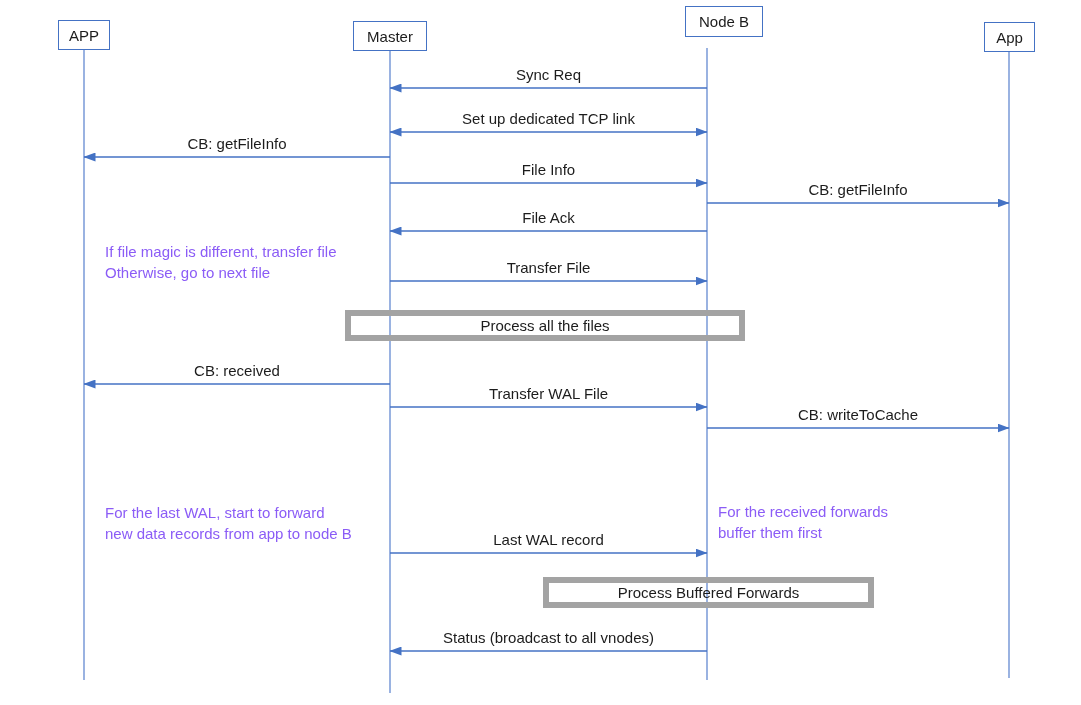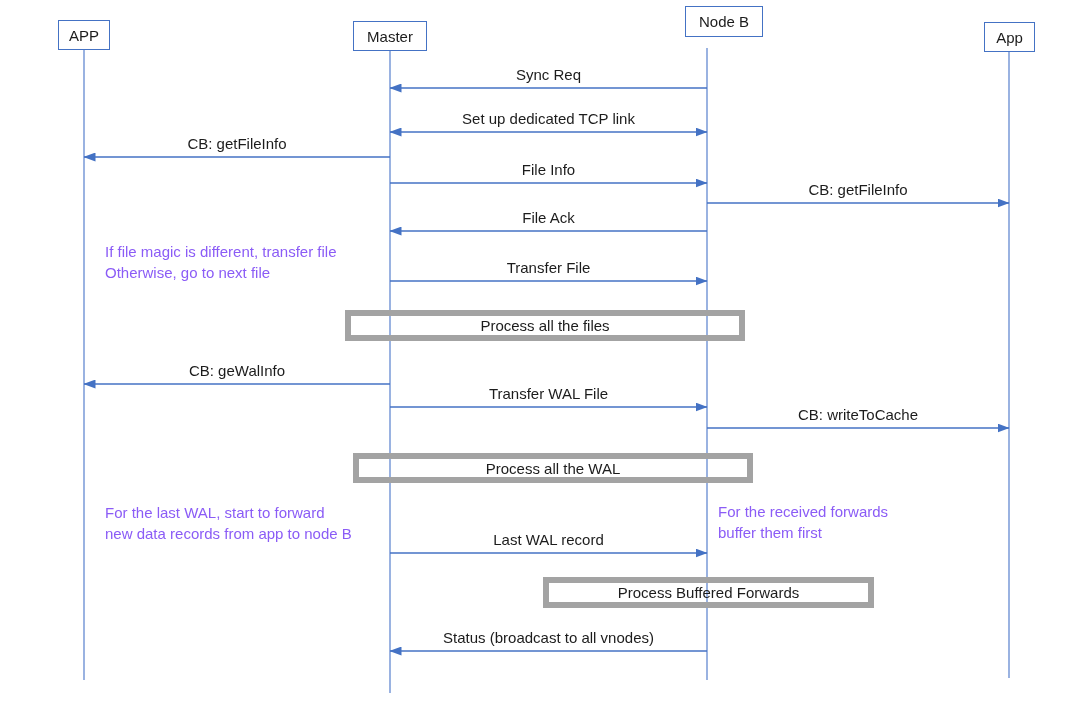--- a/index.html
+++ b/index.html
@@ -85,30 +85,27 @@
     <div class="actor-box" style="left: 984px; top: 22px; width: 51px; height: 30px;">
       <span>App</span>
     </div>
     <div class="msg-label" style="left: 548.5px; top: 66px;">Sync Req</div>
     <div class="msg-label" style="left: 548.5px; top: 110px;">Set up dedicated TCP link</div>
     <div class="msg-label" style="left: 237px; top: 135px;">CB: getFileInfo</div>
     <div class="msg-label" style="left: 548.5px; top: 161px;">File Info</div>
     <div class="msg-label" style="left: 858px; top: 181px;">CB: getFileInfo</div>
     <div class="msg-label" style="left: 548.5px; top: 209px;">File Ack</div>
     <div class="msg-label" style="left: 548.5px; top: 259px;">Transfer File</div>
-    <div class="msg-label" style="left: 237px; top: 362px;">CB: geWalInfo</div>
+    <div class="msg-label" style="left: 237px; top: 362px;">CB: received</div>
     <div class="msg-label" style="left: 548.5px; top: 385px;">Transfer WAL File</div>
     <div class="msg-label" style="left: 858px; top: 406px;">CB: writeToCache</div>
     <div class="msg-label" style="left: 548.5px; top: 531px;">Last WAL record</div>
     <div class="msg-label" style="left: 548.5px; top: 629px;">Status (broadcast to all vnodes)</div>
     <div class="process-box" style="left: 345px; top: 310px; width: 400px; height: 31px;">
       <span>Process all the files</span>
-    </div>
-    <div class="process-box" style="left: 353px; top: 453px; width: 400px; height: 30px;">
-      <span>Process all the WAL</span>
     </div>
     <div class="process-box" style="left: 543px; top: 577px; width: 331px; height: 31px;">
       <span>Process Buffered Forwards</span>
     </div>
     <div class="note" style="left: 105px; top: 241px;">
       <div>If file magic is different, transfer file</div>
       <div>Otherwise, go to next file</div>
     </div>
     <div class="note" style="left: 105px; top: 502px;">
       <div>For the last WAL, start to forward</div>

